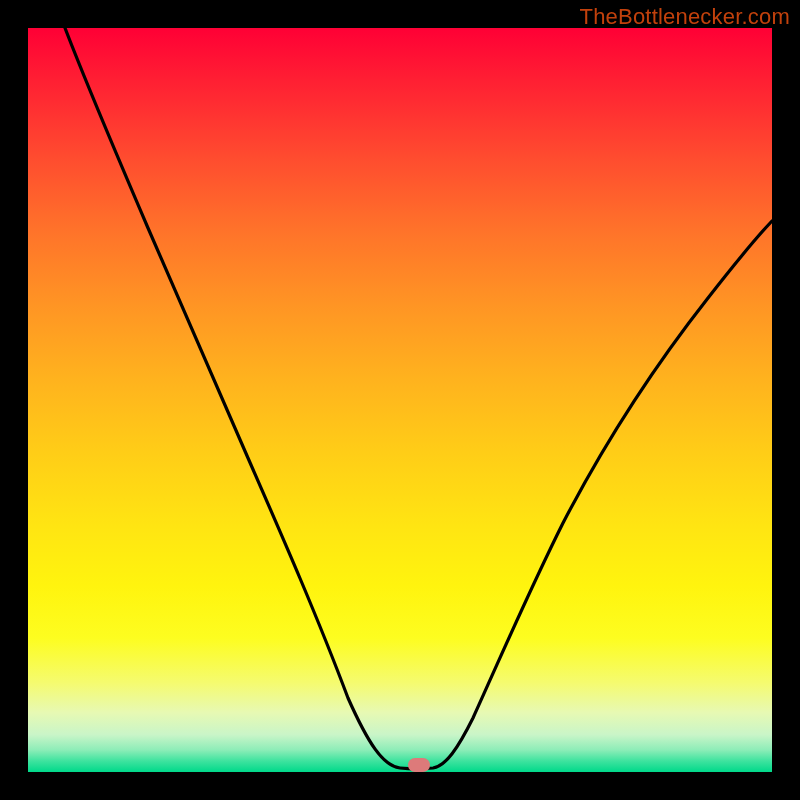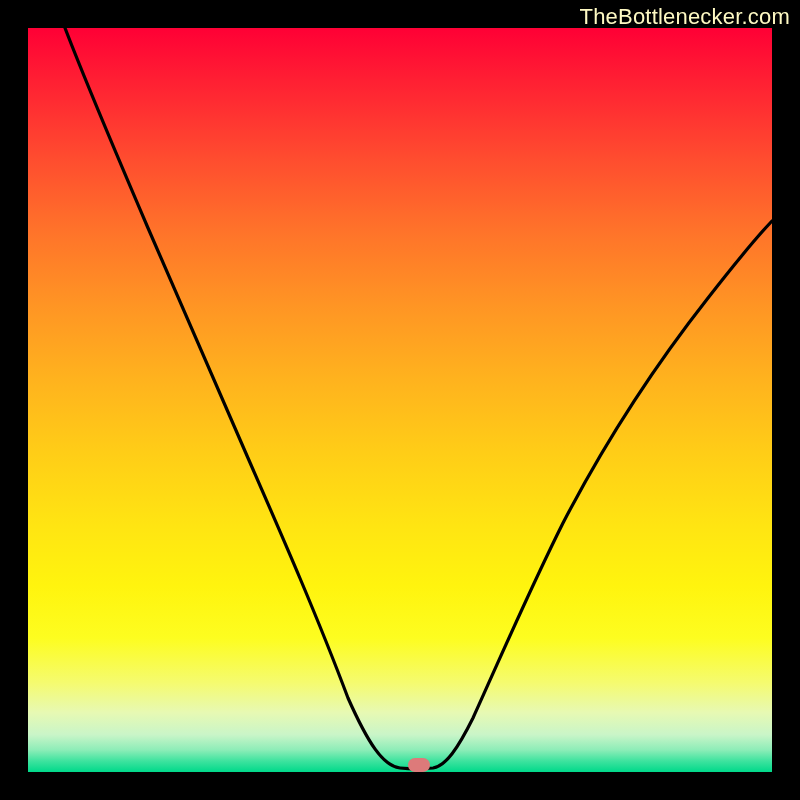--- a/index.html
+++ b/index.html
@@ -62,21 +62,21 @@
     background: #dd7a7a;
     border-radius: 7px;
     transform: translate(-50%, -50%);
   }
   .watermark {
     position: absolute;
     top: 4px;
     right: 10px;
     font-family: Arial, Helvetica, sans-serif;
     font-size: 22px;
-    color: #fef9c3;
+    color: #c2410c;
     font-weight: 500;
     letter-spacing: 0.2px;
   }
 </style>
 </head>
 <body>
 
 <div class="chart-container">
 
   <div class="plot-area">

